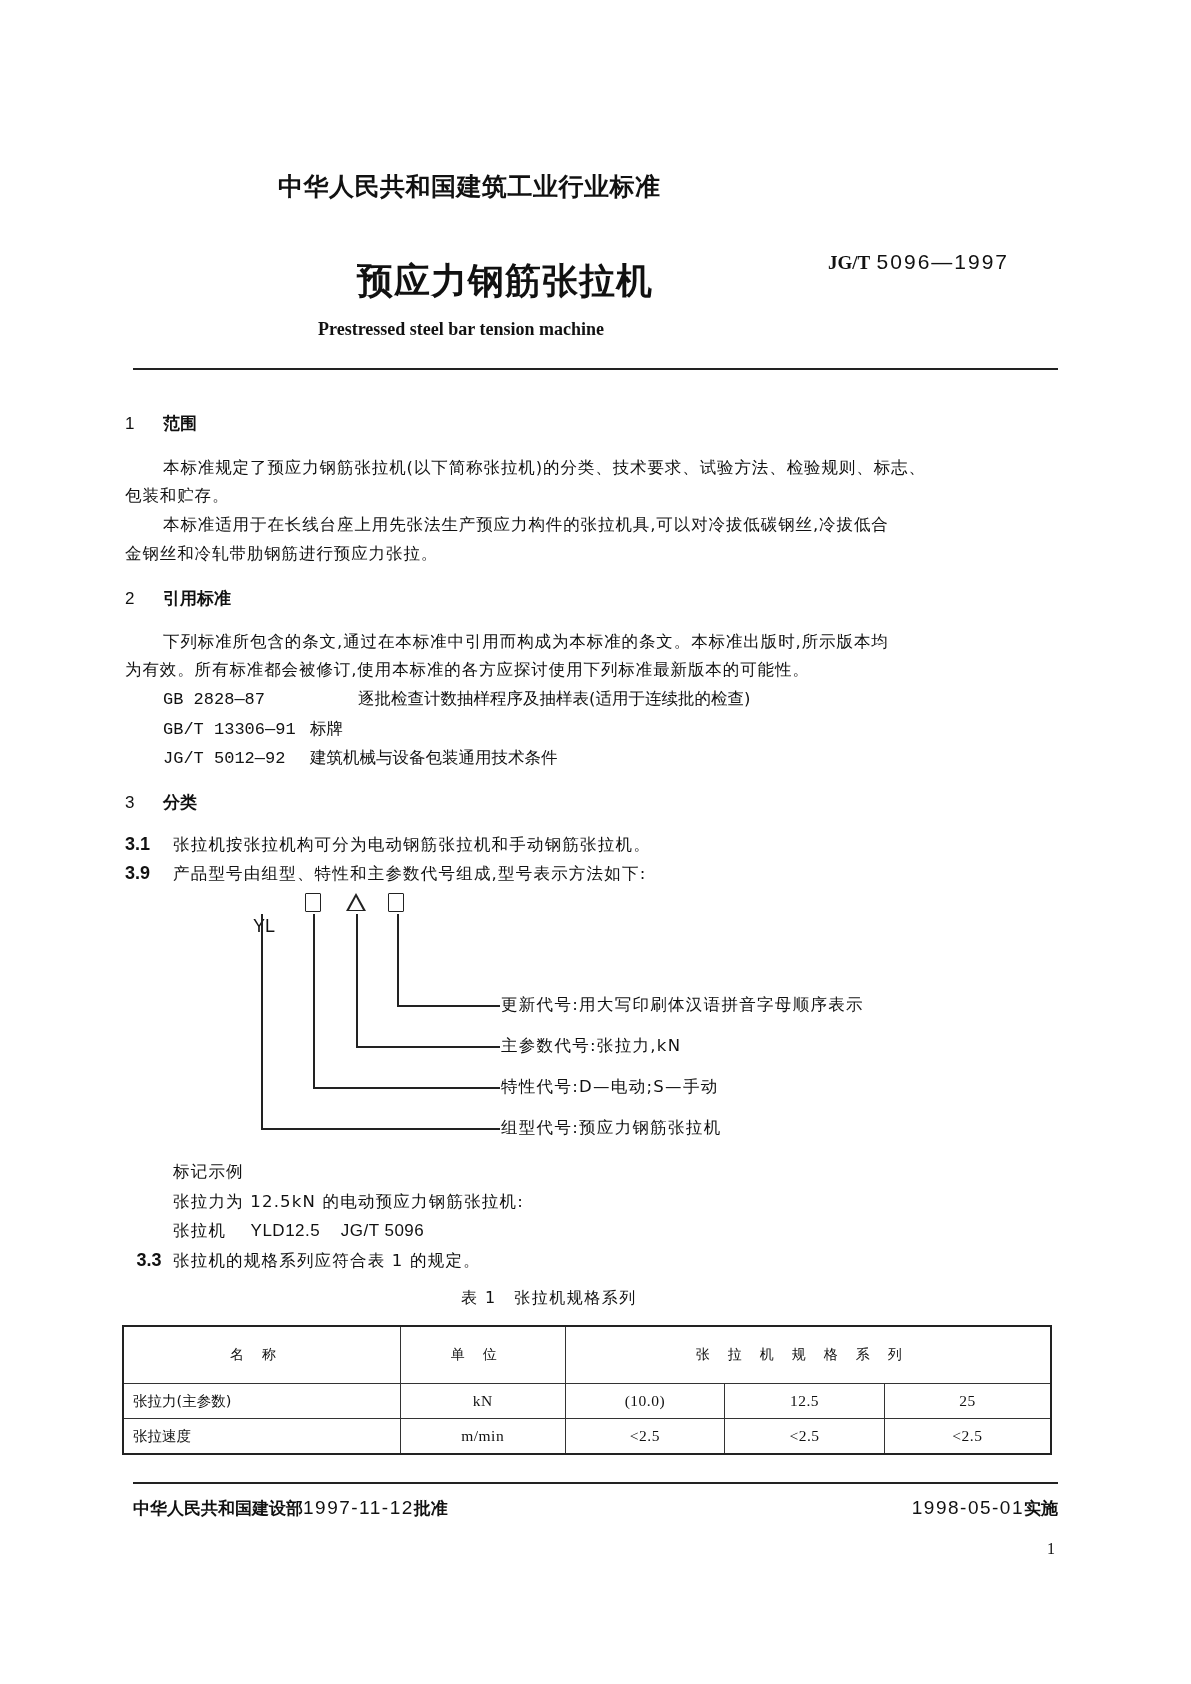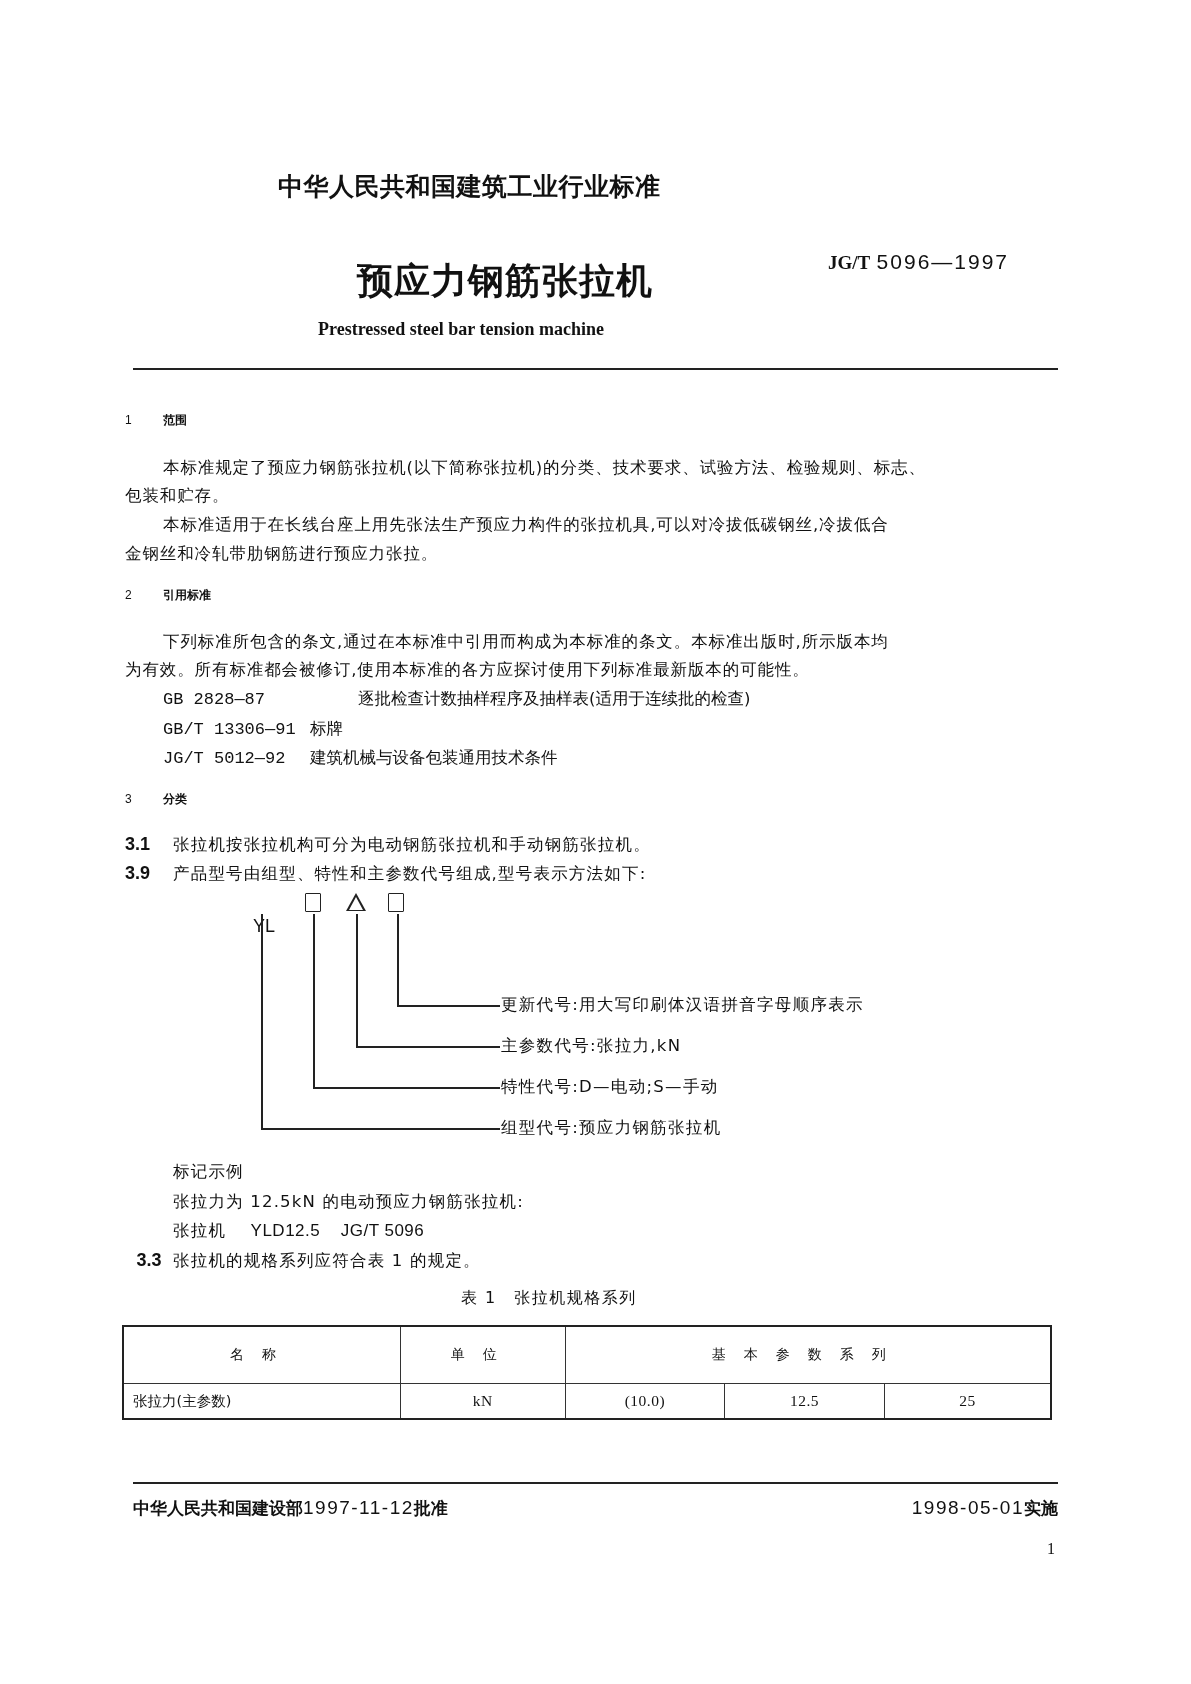--- a/index.html
+++ b/index.html
@@ -9,21 +9,21 @@
   .serif { font-family: Liberation Sans, sans-serif; margin-top: 25px; }
 
   .std-header { left: 278px; top: 170px; font-size: 25px; font-weight: bold; letter-spacing: 0.5px; }
   .doc-title { left: 357px; top: 257px; font-size: 36px; font-weight: bold; letter-spacing: 1px; }
   .doc-code { left: 828px; top: 250px; font-size: 20px; }
   .doc-code .pre { font-family: "Liberation Serif", serif; font-weight: bold; font-size: 19px; }
   .doc-code .num { font-family: "Liberation Sans", sans-serif; font-size: 21px; letter-spacing: 2px; }
   .doc-subtitle { left: 318px; top: 319px; font-size: 18px; font-weight: bold; font-family: "Liberation Serif", serif; }
   .rule { position: absolute; left: 133px; width: 925px; height: 0; border-top: 2px solid #222; }
 
-  .h1 { font-size: 12px; font-weight: bold; }
+  .h1 { font-size: 17px; font-weight: bold; }
   .h1 .n { font-family: "Liberation Sans", sans-serif; font-weight: normal; display: inline-block; width: 38px; }
   .p { font-size: 16.5px; letter-spacing: 0.9px; }
   .ref { font-size: 16.5px; }
   .ref .code { font-family: Liberation Mono, monospace; font-size: 17px; display: inline-block; }
   .sub { font-size: 16.5px; letter-spacing: 1.2px; }
   .sub .n { font-family: "Liberation Sans", sans-serif; font-weight: bold; font-size: 18px; display: inline-block; width: 48px; letter-spacing: 0; }
 
   
   .diag-line { position: absolute; background: #222; }
   .box { position: absolute; width: 14px; height: 17px; border: 1.5px solid #222; border-radius: 1px; }
@@ -130,28 +130,35 @@
     <col style="width:278px;">
       <col style="width:165px;">
       <col style="width:160px;">
       <col style="width:160px;">
       <col style="width:167px;">
   </colgroup>
   <tbody>
       <tr class="hdr">
     <td>名称</td>
     <td>单位</td>
-    <td colspan="3">基本参数系列</td>
+    <td colspan="3">张拉机规格系列</td>
   </tr>
   <tr class="row">
     <td class="left">张拉力(主参数)</td>
     <td class="val">kN</td>
     <td class="val">(10.0)</td>
     <td class="val">12.5</td>
     <td class="val">25</td>
+  </tr>
+  <tr class="row">
+    <td class="left">张拉速度</td>
+    <td class="val">m/min</td>
+    <td class="val">&lt;2.5</td>
+    <td class="val">&lt;2.5</td>
+    <td class="val">&lt;2.5</td>
   </tr>
 </tbody>
   </table>
 
 <div class="rule" style="top: 1482px;"></div>
 <div class="abs footer-left">
   <span>中华人民共和国建设部</span><span class="d">1997-11-12</span><span>批准</span>
 </div>
 <div class="abs footer-right">
   <span class="d">1998-05-01</span><span>实施</span>

